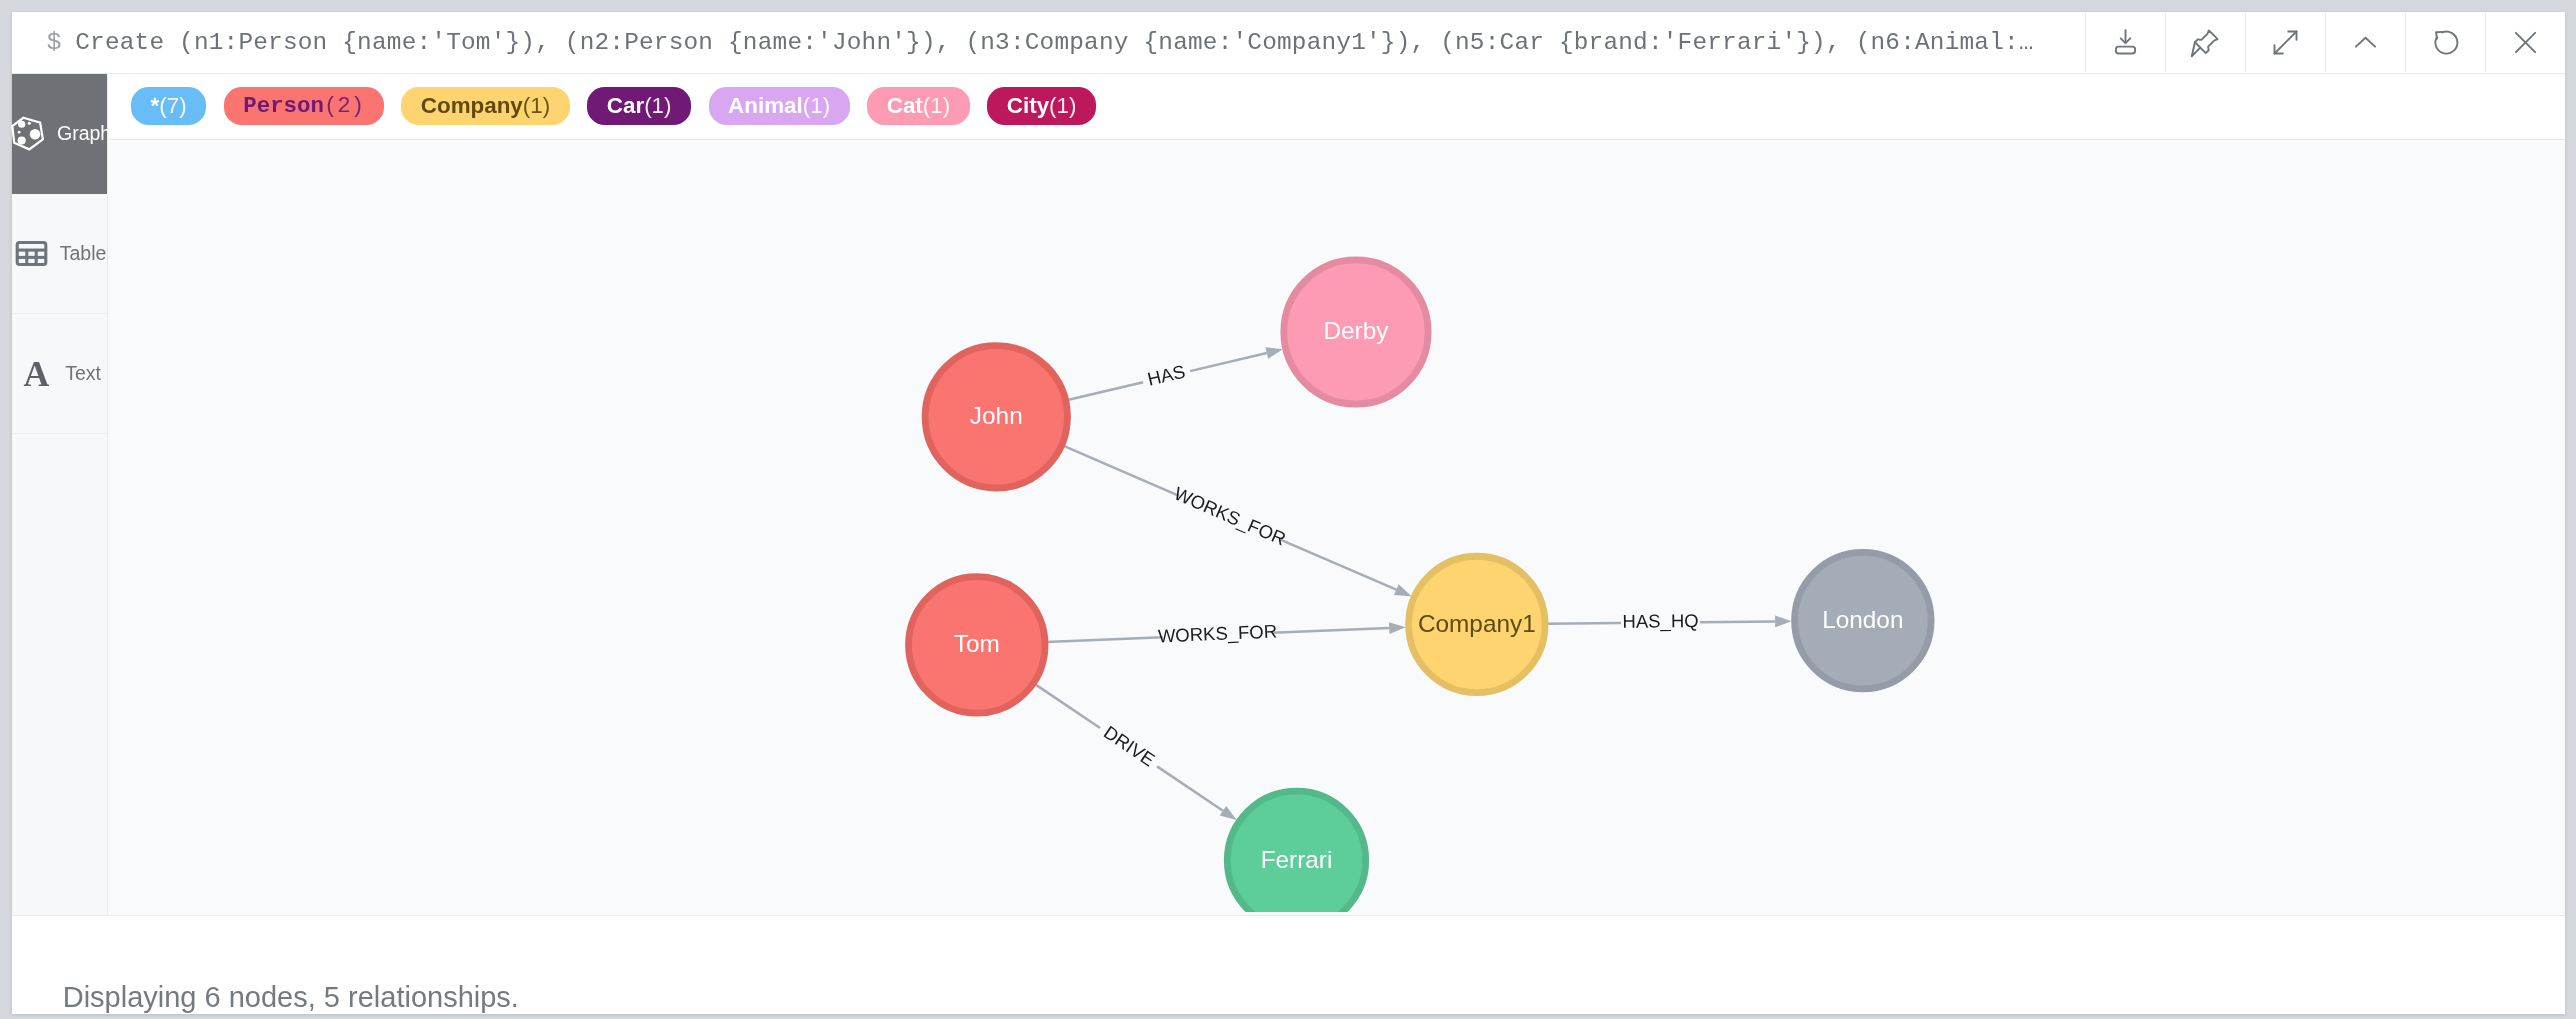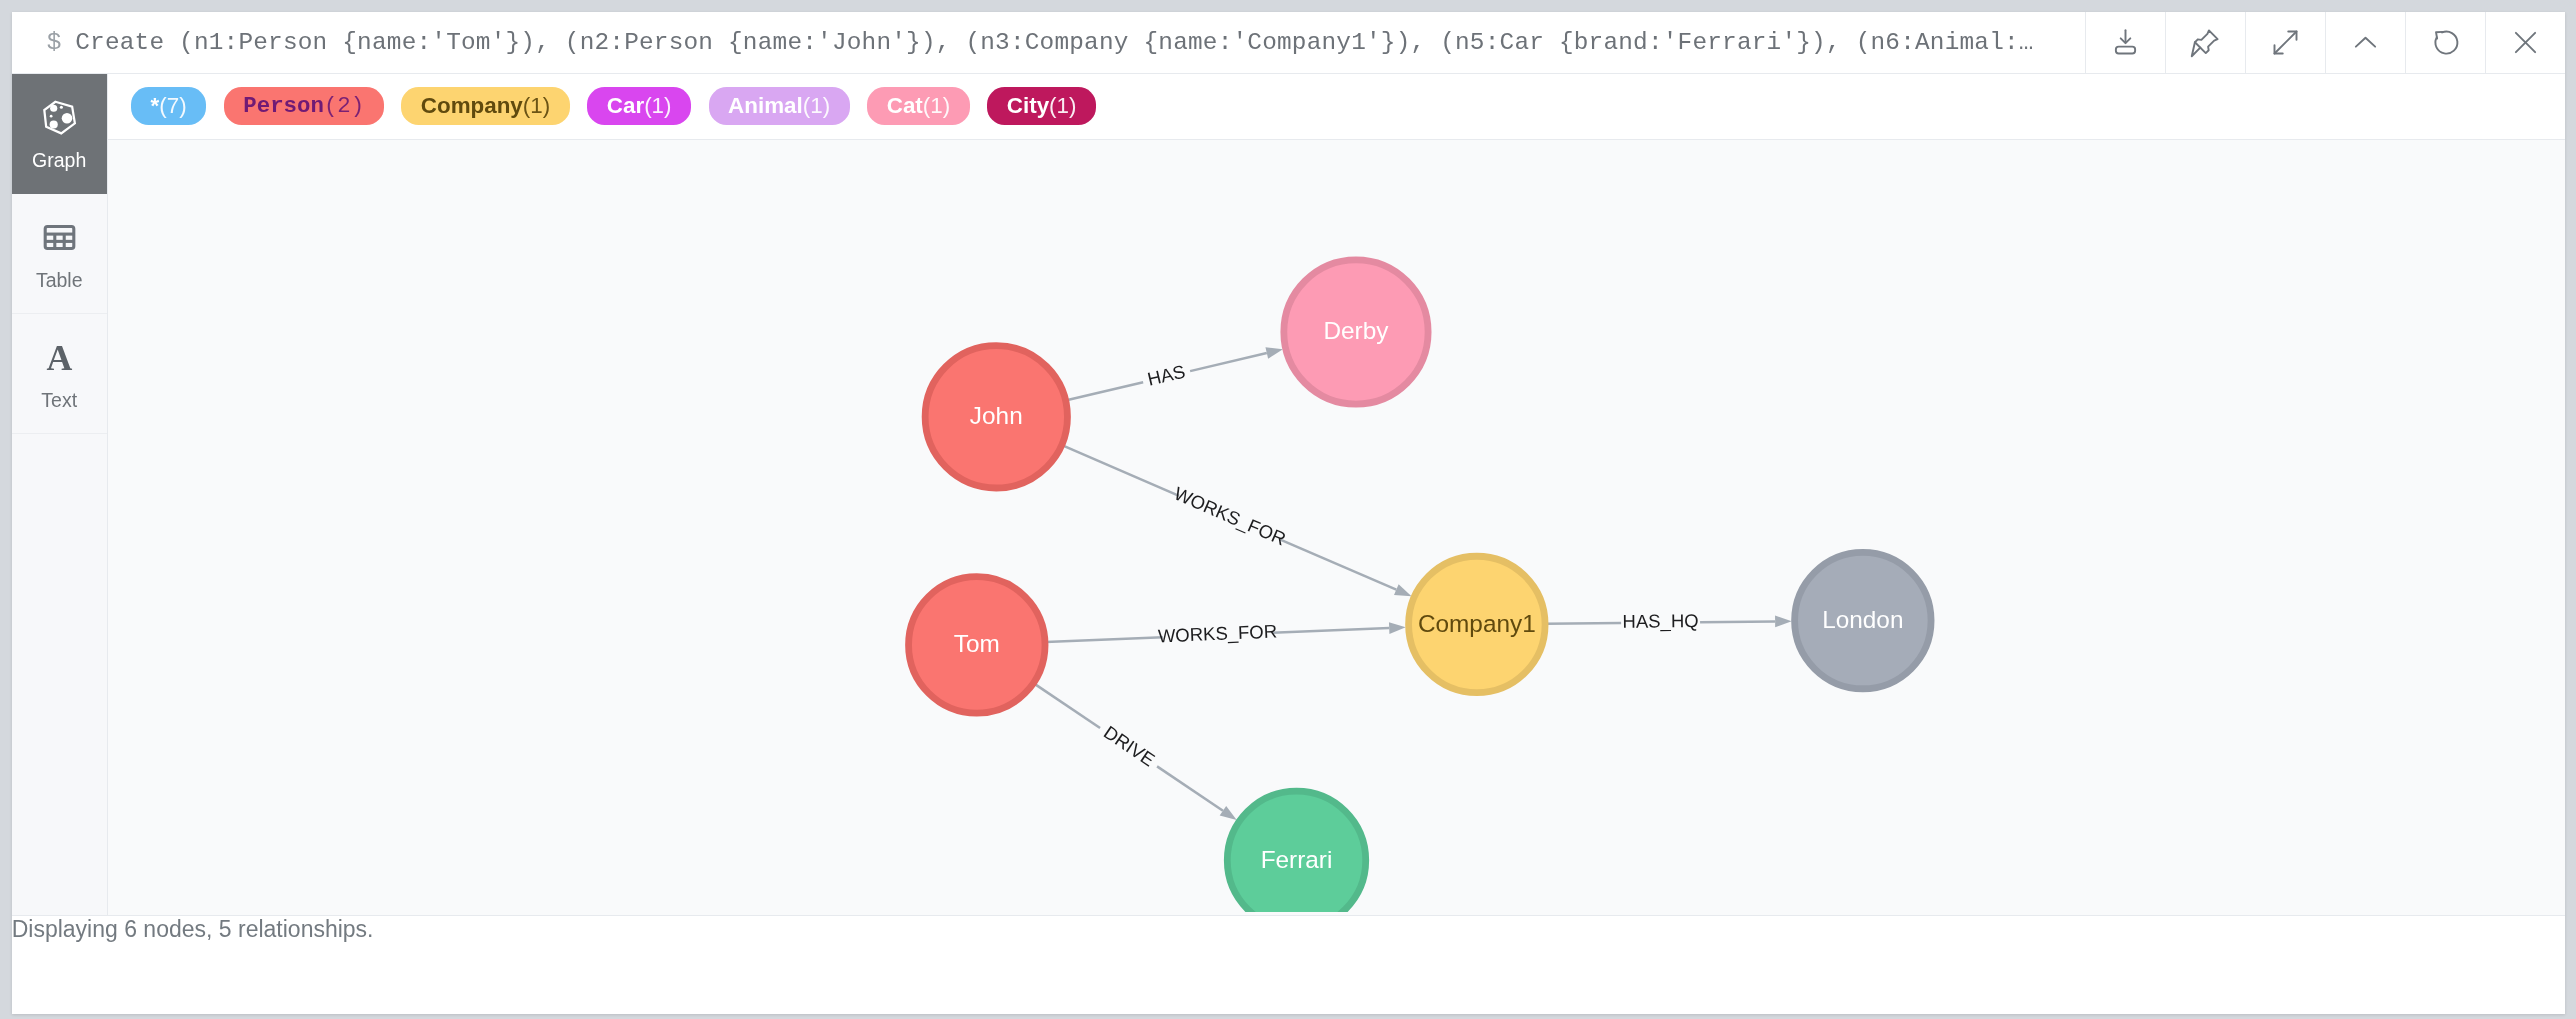--- a/index.html
+++ b/index.html
@@ -78,21 +78,21 @@
     width: 96px;
     min-width: 96px;
     background: #f7f8fa;
     border-right: 1px solid #e7eaee;
     display: flex;
     flex-direction: column;
   }
   .side-item {
     height: 120px;
     display: flex;
-    flex-direction: column;
+    flex-direction: row;
     align-items: center;
     justify-content: center;
     gap: 8.8px;
     color: #6f7479;
     border-bottom: 1px solid #eceef1;
     cursor: pointer;
     user-select: none;
   }
   .side-item .side-label { font-size: 19.5px; }
   .side-item.active {
@@ -166,22 +166,23 @@
     user-select: none;
   }
 
   
   .statusbar {
     height: 99px;
     min-height: 99px;
     background: #ffffff;
     border-top: 1px solid #e7eaee;
     display: flex;
-    align-items: flex-start;
-    font-size: 23px;
+    align-items: flex-end;
+    padding-left: 51px;
+    font-size: 29px;
     color: #737a80;
   }
 </style>
 </head>
 <body>
 
 <div id="app">
   <div class="frame">
 
     <div class="topbar">
@@ -300,21 +301,21 @@
               <span class="cnt">(7)</span>
             </div>
             <div class="pill" style="background: rgb(250, 117, 112); color: #701a75; font-family: Liberation Mono, monospace;">
               <span>Person</span>
               <span class="cnt">(2)</span>
             </div>
             <div class="pill" style="background: rgb(253, 212, 112); color: rgb(96, 74, 14);">
               <span>Company</span>
               <span class="cnt">(1)</span>
             </div>
-            <div class="pill" style="background: #d946ef; color: rgb(255, 255, 255);">
+            <div class="pill" style="background: #701a75; color: rgb(255, 255, 255);">
               <span>Car</span>
               <span class="cnt">(1)</span>
             </div>
             <div class="pill" style="background: rgb(217, 167, 242); color: rgb(255, 255, 255);">
               <span>Animal</span>
               <span class="cnt">(1)</span>
             </div>
             <div class="pill" style="background: rgb(253, 155, 180); color: rgb(255, 255, 255);">
               <span>Cat</span>
               <span class="cnt">(1)</span>

